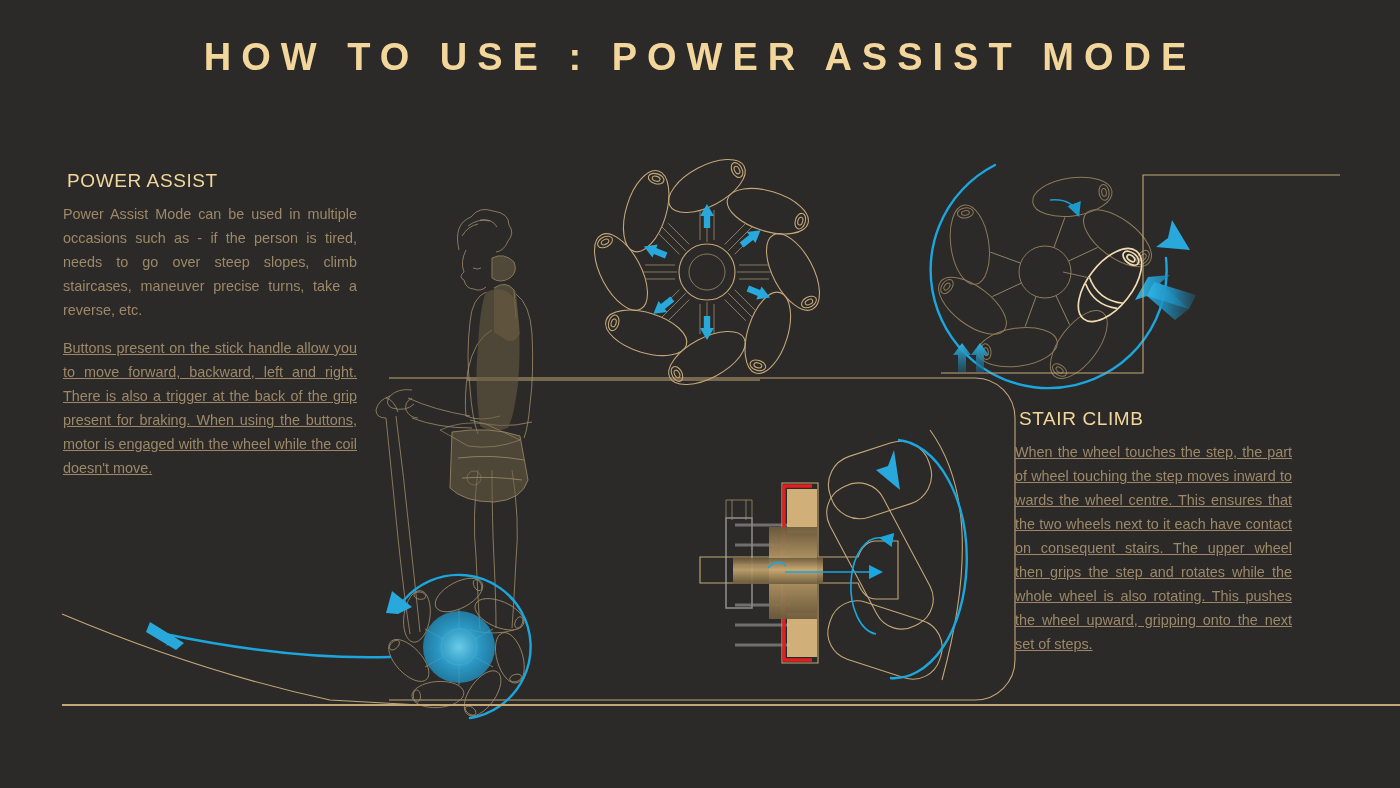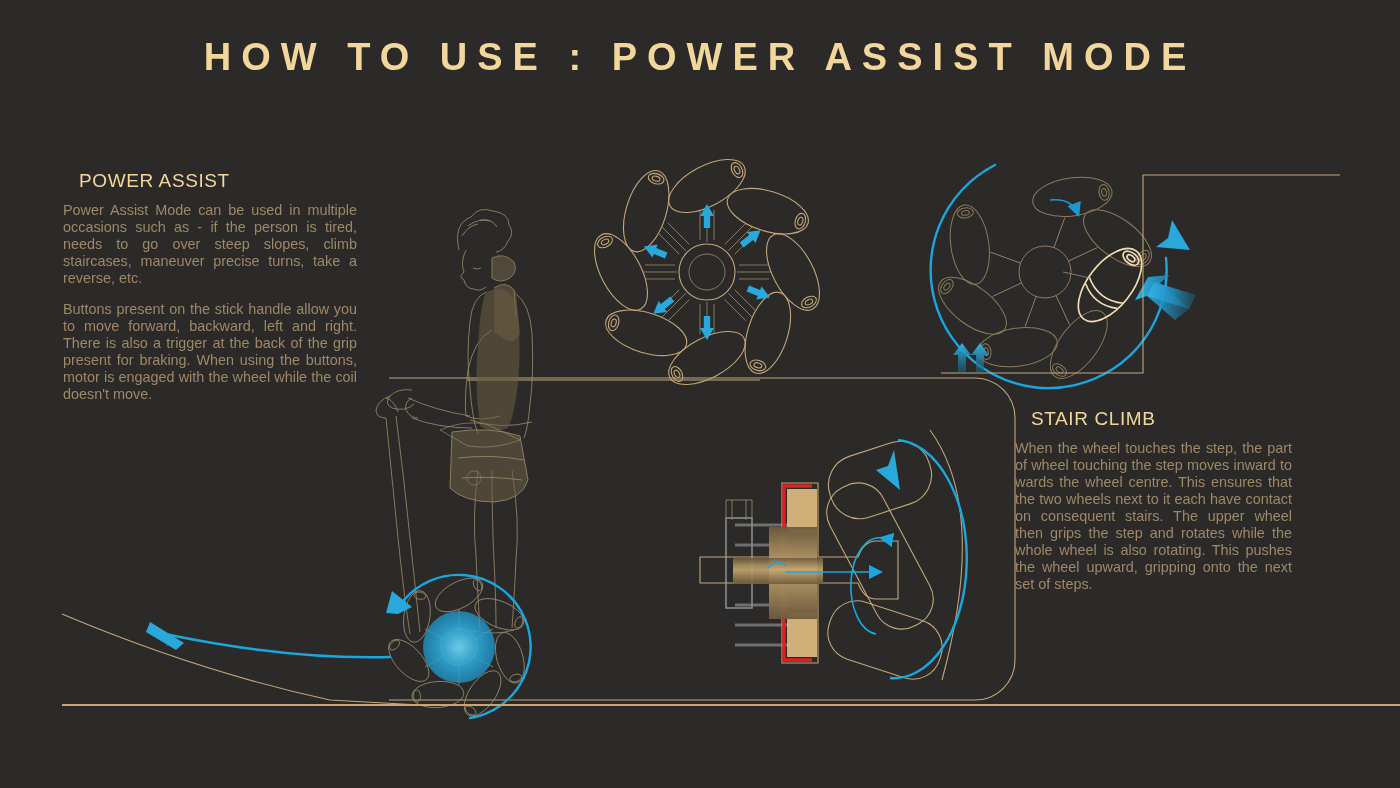--- a/index.html
+++ b/index.html
@@ -18,35 +18,35 @@
     color:#f3d69c;
     font-size:38px;
     font-weight:bold;
     letter-spacing:10px;
     font-family:"Liberation Sans",sans-serif;
   }
 
   
   .blk{position:absolute;}
   .blk h2{
-    margin:0 0 10px 16px;
+    margin:0 0 10px 4px;
     color:#f3d69c;
     font-size:19px;
     font-weight:normal;
     letter-spacing:.6px;
   }
   .blk p{
     margin:0 0 14px 0;
     color:#9d8868;
     font-size:14.4px;
-    line-height:17px;
+    line-height:24px;
     text-align:justify;
     text-justify:inter-word;
   }
-  .blk p:last-child{margin-bottom:0;}
+  .blk p:last-child{margin-bottom:0;text-decoration:underline;}
 
   #power-assist-block{left:63px;top:170px;width:294px;}
   #stair-climb-block{left:1015px;top:408px;width:277px;}
 
   
   svg.layer{position:absolute;left:0;top:0;width:1400px;height:788px;overflow:visible;}
   .ln{fill:none;stroke:#c4a678;stroke-width:1.1;}
   .ln-d{fill:none;stroke:#8d7a5a;stroke-width:1;}
   .ln-f{fill:none;stroke:#a08d6b;stroke-width:.8;}
   .fillbody{fill:#6b5c41;opacity:.55;}

